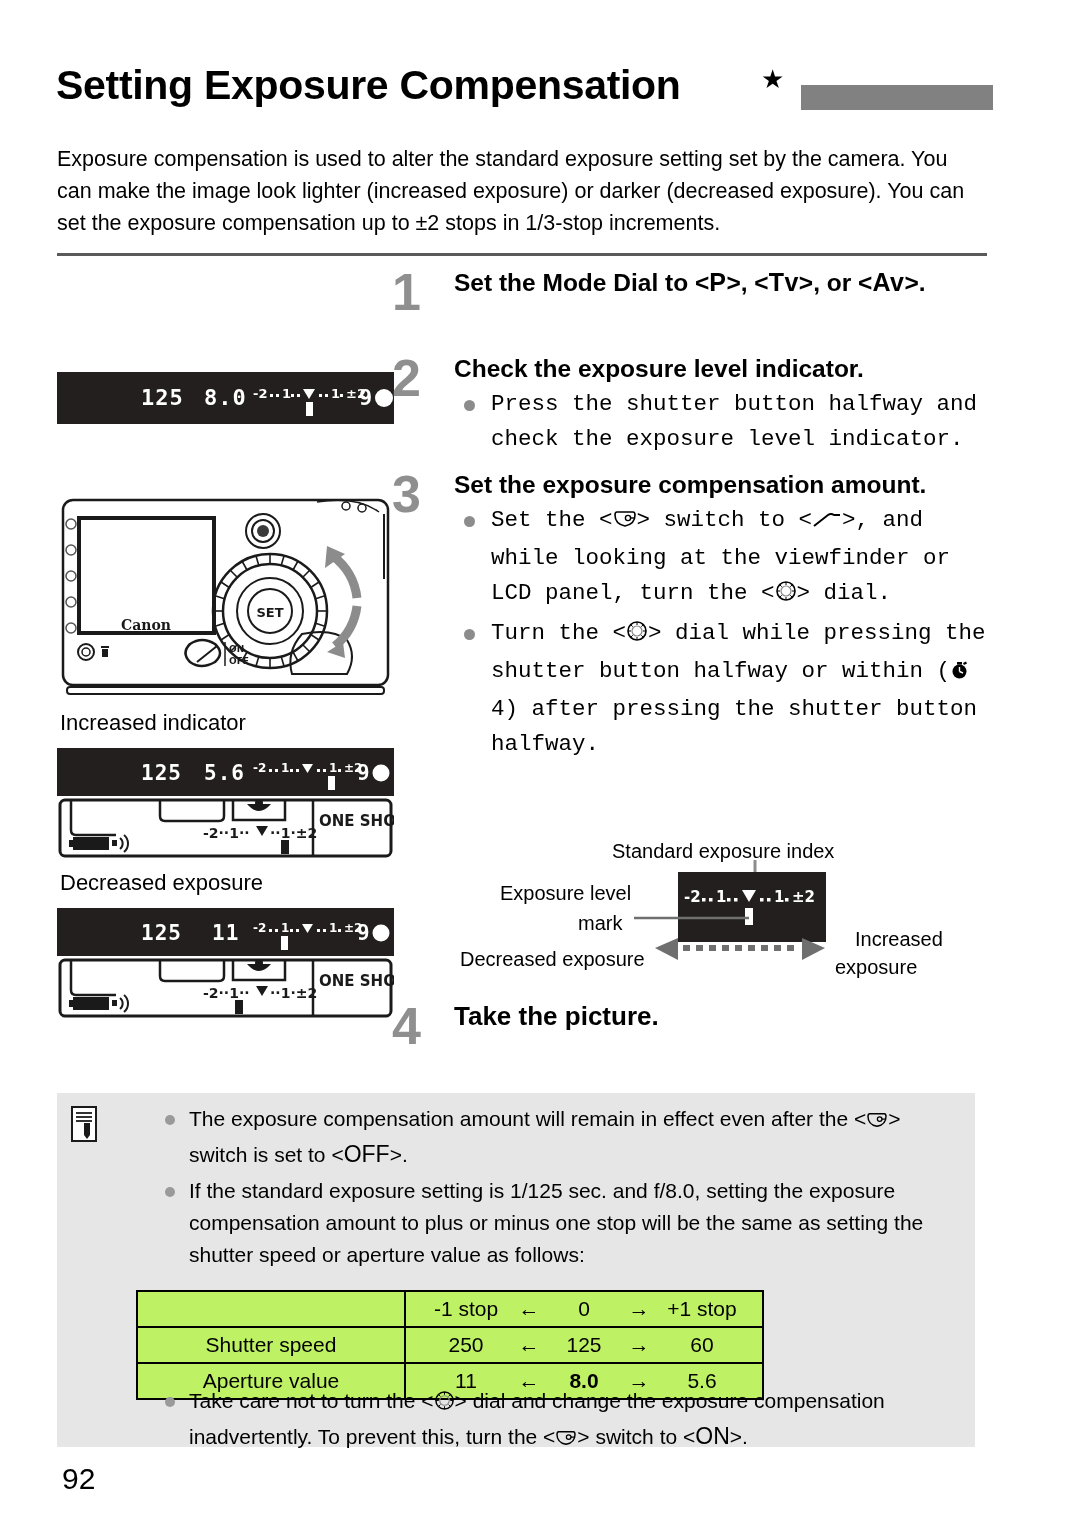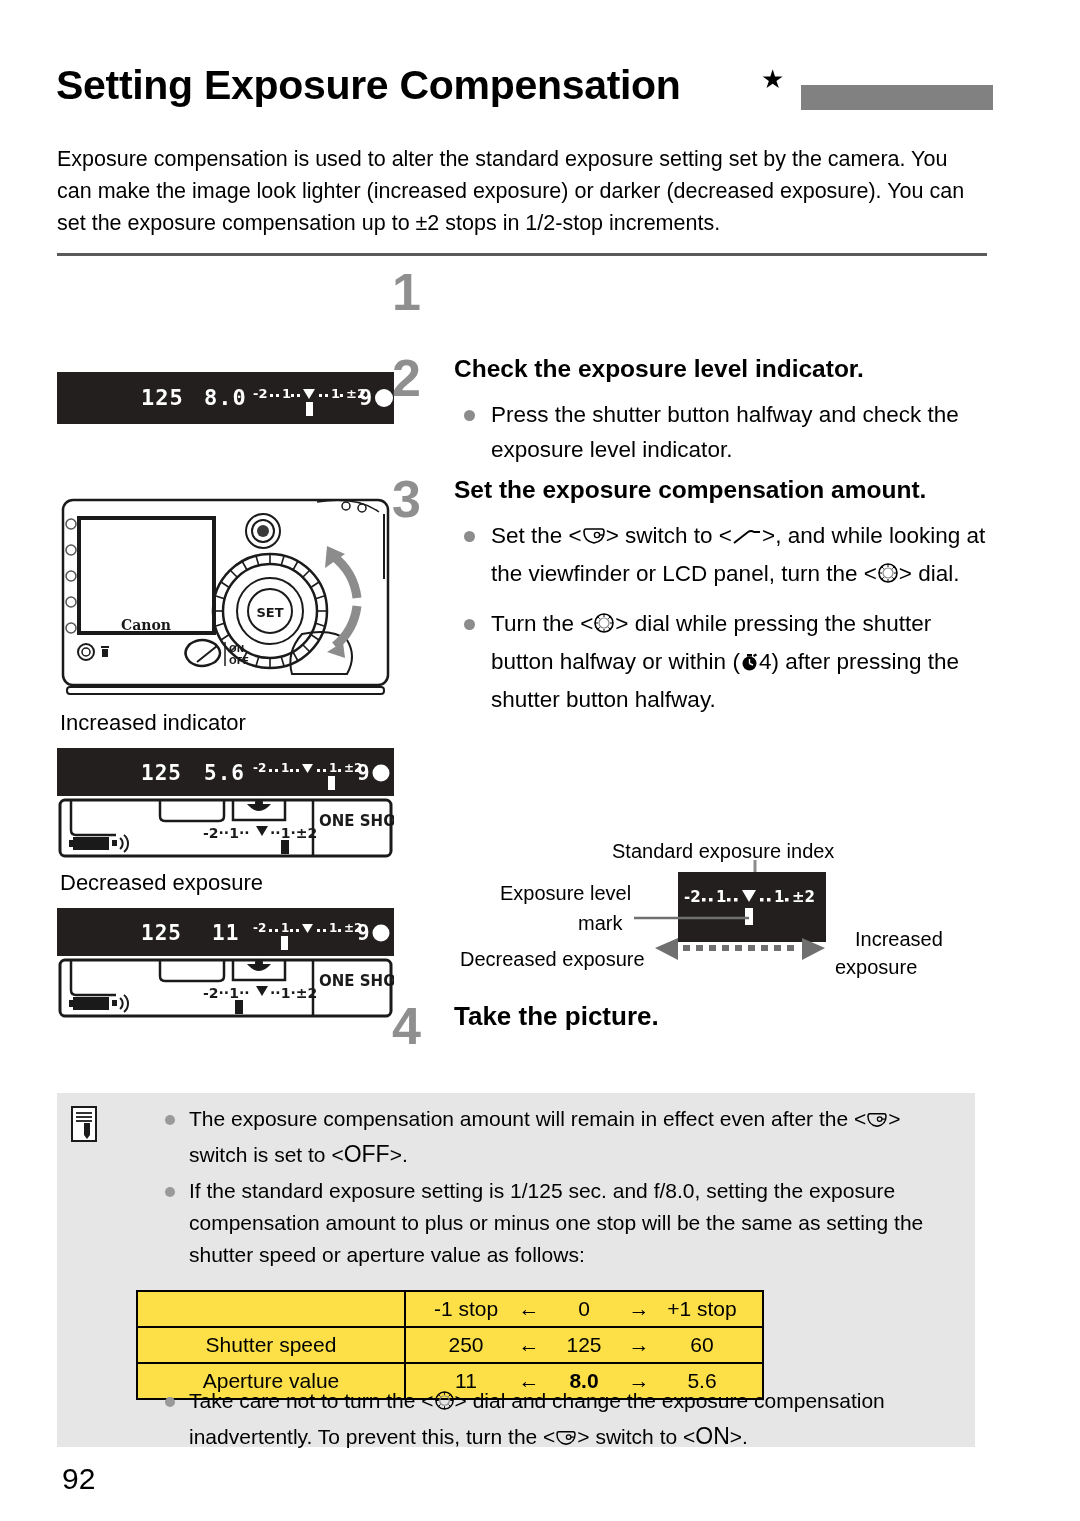--- a/index.html
+++ b/index.html
@@ -49,21 +49,21 @@
     position: absolute; left: 0; top: 0;
     font-size: 52px; font-weight: bold; color: #8f8f8f; line-height: 1;
   }
   .step-body { margin-left: 62px; }
   .step-head {
     font-size: 24.5px; font-weight: bold; line-height: 33px;
   }
   .bullets { margin-top: 2px; }
   .bullet {
     position: relative; padding-left: 37px;
-    font-size: 22.5px; line-height: 35px; margin-top: 12px;
+    font-size: 22.5px; line-height: 35px; margin-top: 2px; font-family: Liberation Mono, monospace;
   }
   .bullet::before {
     content: ""; position: absolute; left: 10px; top: 13px;
     width: 11px; height: 11px; border-radius: 50%; background: #8c8c8c;
   }
   .modeletter { font-size: 25px; font-weight: bold; letter-spacing: 0.5px; }
 
   
   .ico { display: inline-block; vertical-align: -3px; }
 
@@ -102,21 +102,21 @@
     font-size: 21px; line-height: 32px; margin-bottom: 4px;
   }
   .note-bullet::before {
     content: ""; position: absolute; left: 8px; top: 12px;
     width: 10px; height: 10px; border-radius: 50%; background: #9a9a9a;
   }
 
   
   .stop-table {
     position: absolute; left: 79px; top: 197px;
-    border-collapse: collapse; font-size: 21px; background: #fde047;
+    border-collapse: collapse; font-size: 21px; background: #bef264;
   }
   .stop-table td {
     border: 2px solid #000; padding: 2px 8px; height: 30px;
   }
   .stop-table td.label { width: 250px; text-align: center; }
   .stop-table td.vals { width: 340px; text-align: center; white-space: nowrap; }
   .vcell { display: inline-block; text-align: center; }
   .vcell.w1 { width: 84px; }
   .vcell.arr { width: 42px; }
   .vcell.w2 { width: 68px; }
@@ -131,21 +131,21 @@
 </style>
 </head>
 <body>
 
 <div class="page-header">
   <div class="page-title">Setting Exposure Compensation</div>
   <div class="title-star">★</div>
   <div class="header-bar"></div>
 </div>
 
-<div class="intro">Exposure compensation is used to alter the standard exposure setting set by the camera. You can make the image look lighter (increased exposure) or darker (decreased exposure). You can set the exposure compensation up to ±2 stops in 1/2-stop increments.</div>
+<div class="intro">Exposure compensation is used to alter the standard exposure setting set by the camera. You can make the image look lighter (increased exposure) or darker (decreased exposure). You can set the exposure compensation up to ±2 stops in 1/3-stop increments.</div>
 <div class="rule"></div>
 
 <div class="vf-top">
   <svg width="337" height="52" viewBox="0 0 337 52">
     <rect x="0" y="0" width="337" height="52" fill="#231f1f"></rect>
     <text x="84" y="33" fill="#ffffff" font-family="DejaVu Sans Mono, monospace" font-size="22" font-weight="bold" letter-spacing="1">125</text>
     <text x="147" y="33" fill="#ffffff" font-family="DejaVu Sans Mono, monospace" font-size="22" font-weight="bold" letter-spacing="1">8.0</text>
 
     <text x="196" y="26" fill="#ffffff" font-family="DejaVu Sans, sans-serif" font-size="13" font-weight="bold">-2</text>
     <rect x="213" y="22" width="3" height="3" fill="#fff"></rect>
@@ -320,20 +320,25 @@
     <rect x="178" y="92" width="8" height="14" fill="#1a1a1a"></rect>
     <line x1="256" y1="52" x2="256" y2="108" stroke="#1a1a1a" stroke-width="2.5"></line>
     <text x="262" y="78" fill="#1a1a1a" font-family="DejaVu Sans, sans-serif" font-size="15" font-weight="bold">ONE SHOT</text>
   </svg>
 </div>
 
 <div class="steps">
 
   <div class="step" style="min-height:78px">
     <div class="step-num">1</div>
+    <div class="step-body">
+      <div class="step-head">
+        <span>Set the Mode Dial to &lt;</span><span class="modeletter">P</span><span>&gt;, &lt;</span><span class="modeletter">Tv</span><span>&gt;, or &lt;</span><span class="modeletter">Av</span><span>&gt;.</span>
+      </div>
+    </div>
   </div>
 
   <div class="step" style="min-height:110px; margin-top:8px">
     <div class="step-num">2</div>
     <div class="step-body">
       <div class="step-head">Check the exposure level indicator.</div>
       <div class="bullets">
         <div class="bullet">Press the shutter button halfway and check the exposure level indicator.</div>
       </div>
     </div>

